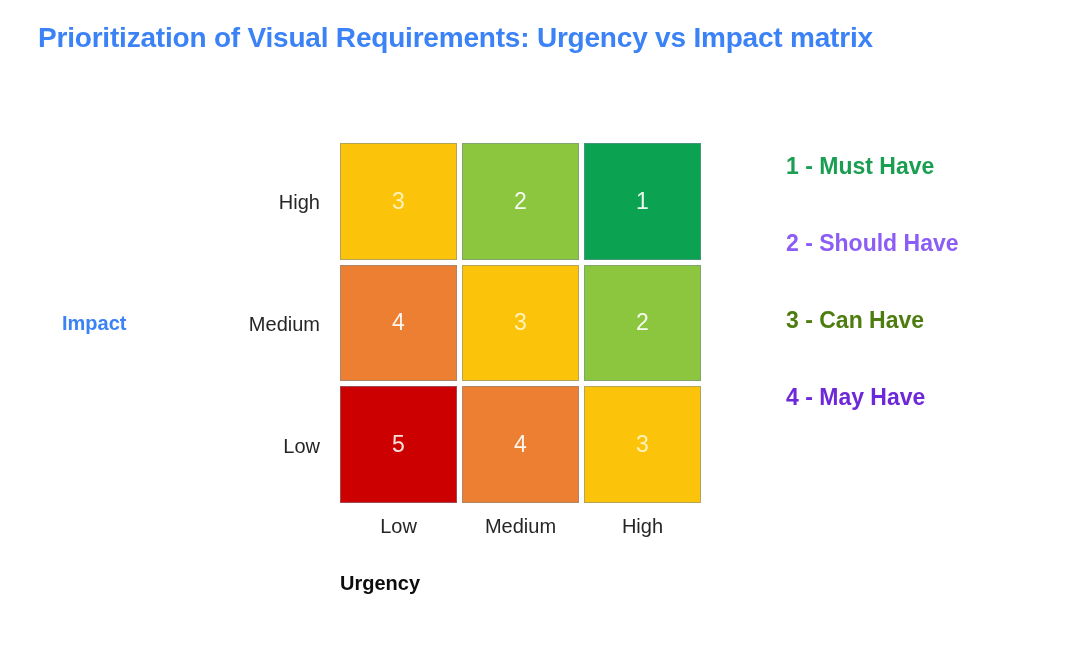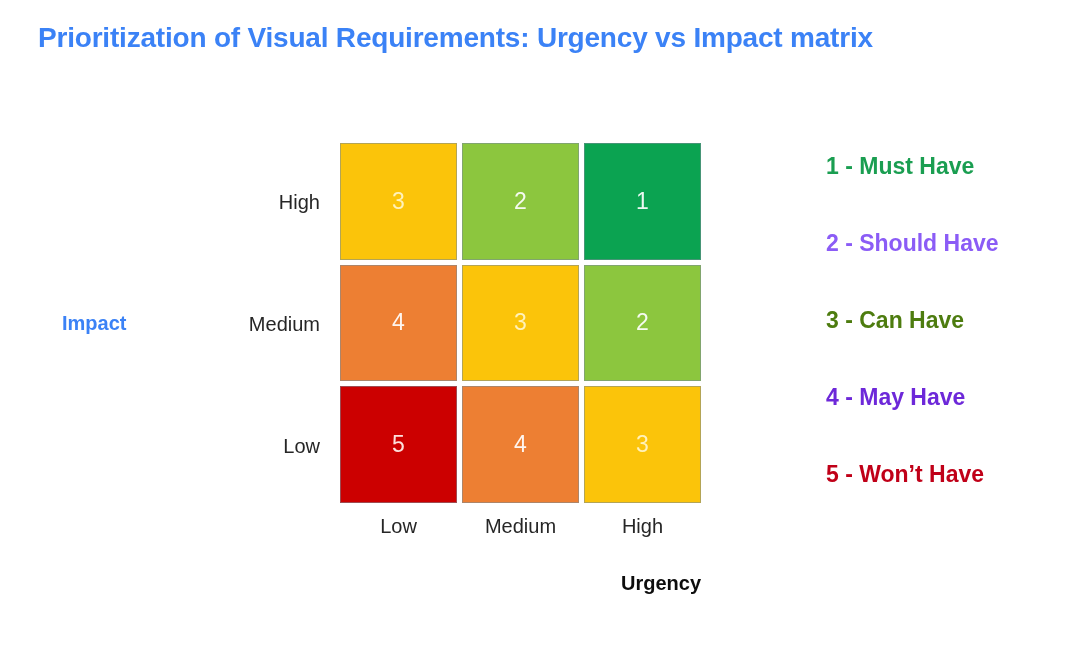--- a/index.html
+++ b/index.html
@@ -120,31 +120,31 @@
     font-size: 20px;
     color: #262626;
     white-space: nowrap;
   }
 
   #x-axis-title {
     position: absolute;
     left: 340px;
     top: 572px;
     width: 361px;
-    text-align: right;
+    text-align: left;
     font-size: 20px;
     font-weight: 700;
     color: #0d0d0d;
     white-space: nowrap;
   }
 
   
   #legend {
     position: absolute;
-    left: 826px;
+    left: 786px;
     top: 155px;
     width: 250px;
   }
   .legend-item {
     height: 77px;
     font-size: 23px;
     font-weight: 700;
     white-space: nowrap;
     line-height: 1;
   }
@@ -206,14 +206,13 @@
 
   <div id="x-axis-title">Urgency</div>
 
 </div>
 
 <div id="legend">
   <div class="legend-item" style="color:#1A9E51">1 - Must Have</div>
   <div class="legend-item" style="color:#8b5cf6">2 - Should Have</div>
   <div class="legend-item" style="color:#4d7c0f">3 - Can Have</div>
   <div class="legend-item" style="color:#6d28d9">4 - May Have</div>
-  <div class="legend-item" style="color:#C00018">5 - Won’t Have</div>
 </div>
 
 </body></html>

